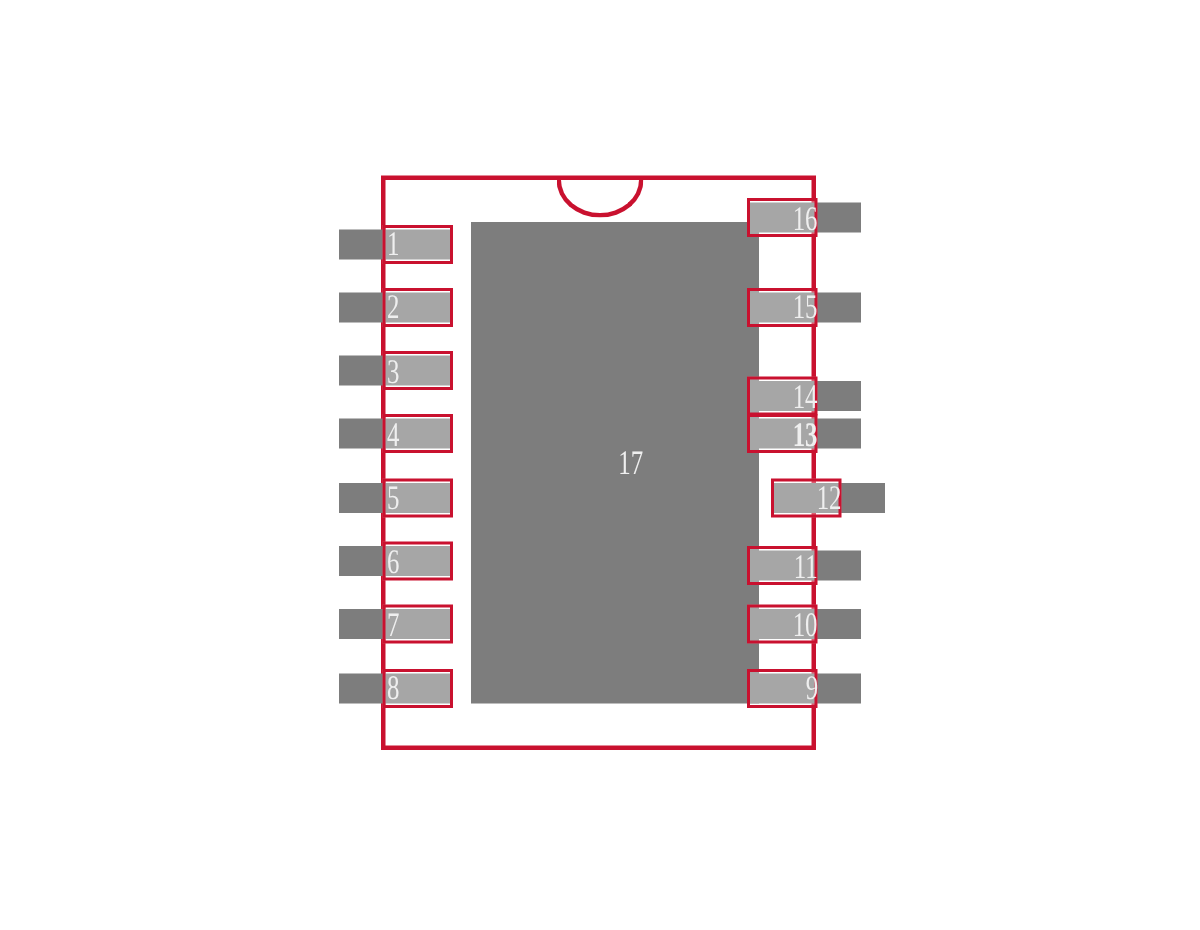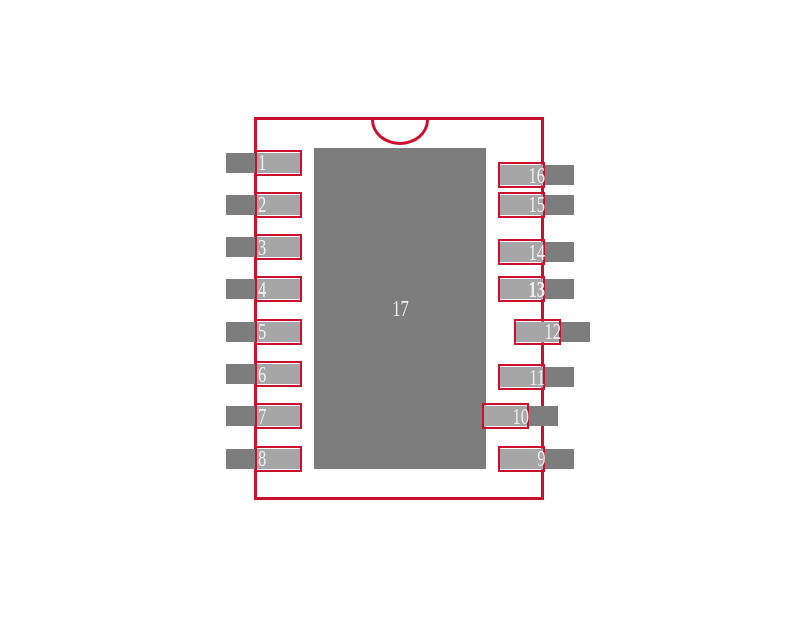--- a/index.html
+++ b/index.html
@@ -46,20 +46,21 @@
     position: absolute;
     left: 314px;
     top: 148px;
     width: 172px;
     height: 321px;
     background: var(--gray);
     z-index: 3;
     display: flex;
     align-items: center;
     justify-content: center;
+    padding-left: 20px;
   }
   .num {
     color: var(--numcol);
     font-size: 23px;
     line-height: 1;
     white-space: nowrap;
   }
   .epad .num {
     transform: scaleX(0.72);
     transform-origin: center center;
@@ -155,51 +156,51 @@
         <div class="pin-outline"></div>
         <span class="num pin-number">7</span>
       </div>
       <div class="pin left" style="top: 445.81px; left: 226px;">
         <div class="pin-pad"></div>
         <div class="pin-outline"></div>
         <span class="num pin-number">8</span>
       </div>
     </div>
   <div id="pins-right">
-      <div class="pin right" style="top: 162px; right: 226px;">
+      <div class="pin right" style="top: 132px; right: 226px;">
         <div class="pin-pad"></div>
         <div class="pin-outline"></div>
         <span class="num pin-number">16</span>
       </div>
       <div class="pin right" style="top: 191.83px; right: 226px; font-family: Liberation Serif, serif;">
         <div class="pin-pad"></div>
         <div class="pin-outline"></div>
         <span class="num pin-number">15</span>
       </div>
-      <div class="pin right" style="top: 239px; right: 226px;">
+      <div class="pin right" style="top: 251px; right: 226px;">
         <div class="pin-pad"></div>
         <div class="pin-outline"></div>
         <span class="num pin-number">14</span>
       </div>
       <div class="pin right" style="top: 276.49px; right: 226px; font-weight: bold;">
         <div class="pin-pad"></div>
         <div class="pin-outline"></div>
         <span class="num pin-number">13</span>
       </div>
       <div class="pin right" style="top: 318.82px; right: 210px;">
         <div class="pin-pad"></div>
         <div class="pin-outline"></div>
         <span class="num pin-number">12</span>
       </div>
       <div class="pin right" style="top: 364px; right: 226px;">
         <div class="pin-pad"></div>
         <div class="pin-outline"></div>
         <span class="num pin-number">11</span>
       </div>
-      <div class="pin right" style="top: 403.48px; right: 242px; text-align: center;">
+      <div class="pin right" style="top: 403.48px; right: 226px; text-align: center;">
         <div class="pin-pad"></div>
         <div class="pin-outline"></div>
         <span class="num pin-number">10</span>
       </div>
       <div class="pin right" style="top: 445.81px; right: 226px;">
         <div class="pin-pad"></div>
         <div class="pin-outline"></div>
         <span class="num pin-number">9</span>
       </div>
     </div>

